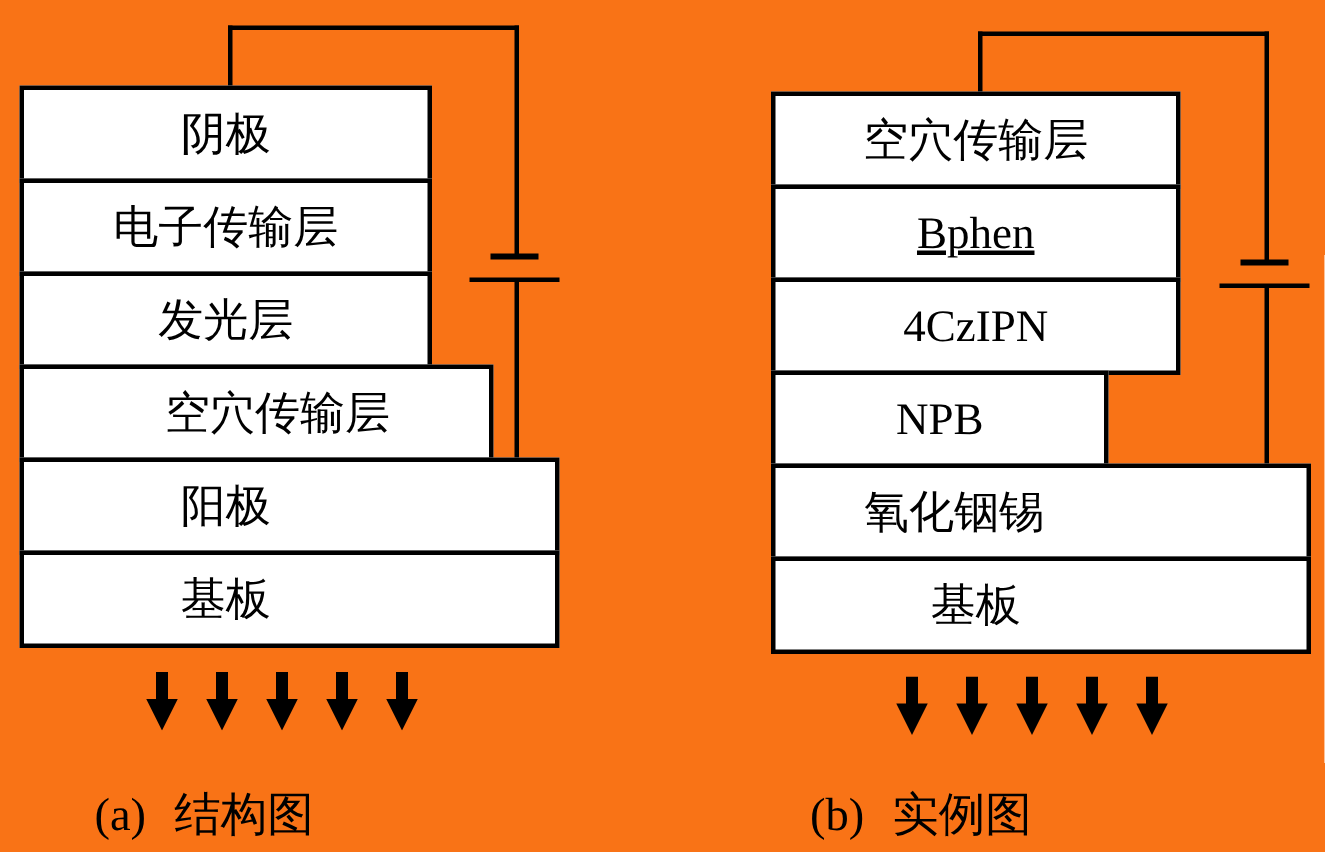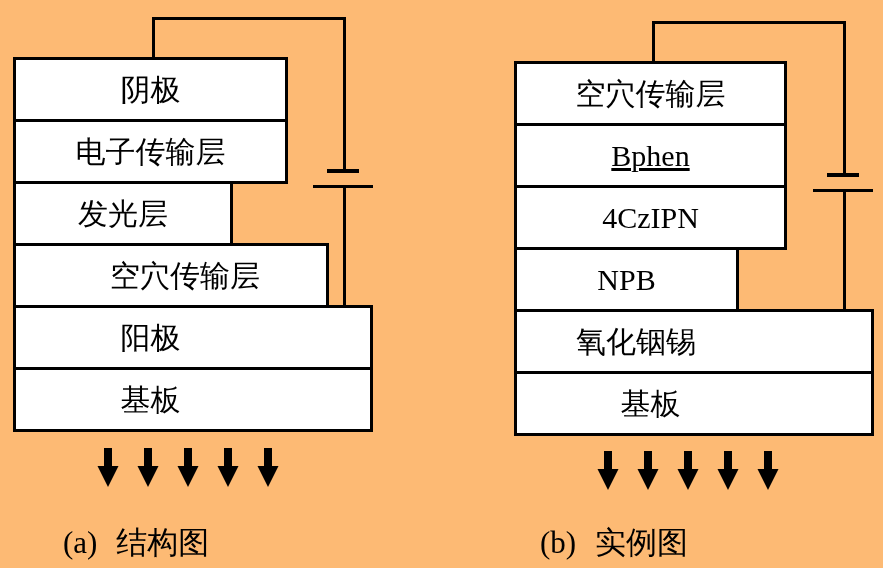--- a/index.html
+++ b/index.html
@@ -1,19 +1,19 @@
 <!DOCTYPE html>
 <html><head>
 <meta charset="utf-8">
 <style>
   html,body{margin:0;padding:0;background:#ffffff;}
   .canvas{
     position:relative;
     width:883px;height:568px;
-    background:#fdba74;
+    background:#f97316;
     font-family:"Liberation Serif","DejaVu Serif",serif;
     color:#000000;
     overflow:hidden;
   }
   .row{
     position:absolute;
     box-sizing:border-box;
     height:65px;
     border:3px solid #000000;
     background:#ffffff;
@@ -50,21 +50,21 @@
 
     <div class="wire" style="left:152px;top:17px;width:3px;height:43px;"></div>
     <div class="wire" style="left:152px;top:17px;width:194px;height:3px;"></div>
     <div class="wire" style="left:343px;top:17px;width:3px;height:154px;"></div>
     <div class="wire" style="left:327px;top:169px;width:32px;height:4px;"></div>
     <div class="wire" style="left:313px;top:185px;width:60px;height:3px;"></div>
     <div class="wire" style="left:343px;top:186px;width:3px;height:121px;"></div>
 
     <div class="row" style="left:13px;top:57px;width:275px;">阴极</div>
     <div class="row" style="left:13px;top:119px;width:275px;">电子传输层</div>
-    <div class="row" style="left:13px;top:181px;width:220px;">发光层</div>
+    <div class="row" style="left:13px;top:181px;width:275px;">发光层</div>
     <div class="row" style="left:13px;top:243px;width:316px;padding-left:28px;">空穴传输层</div>
     <div class="row" style="left:13px;top:305px;width:360px;padding-right:85px;">阳极</div>
     <div class="row" style="left:13px;top:367px;width:360px;padding-right:85px;">基板</div>
 
     <svg class="arrow" style="left:97px;top:448px;" viewBox="0 0 22 39">
         <rect x="7" y="0" width="8" height="20" fill="#000"></rect>
         <polygon points="0.5,18 21.5,18 11,39" fill="#000"></polygon>
       </svg>
     <svg class="arrow" style="left:137px;top:448px;" viewBox="0 0 22 39">
         <rect x="7" y="0" width="8" height="20" fill="#000"></rect>

